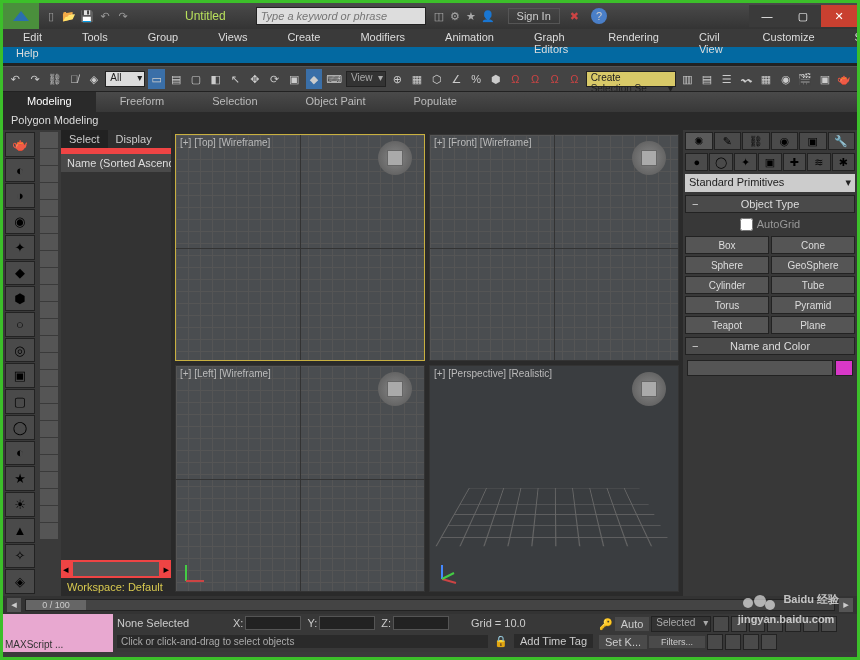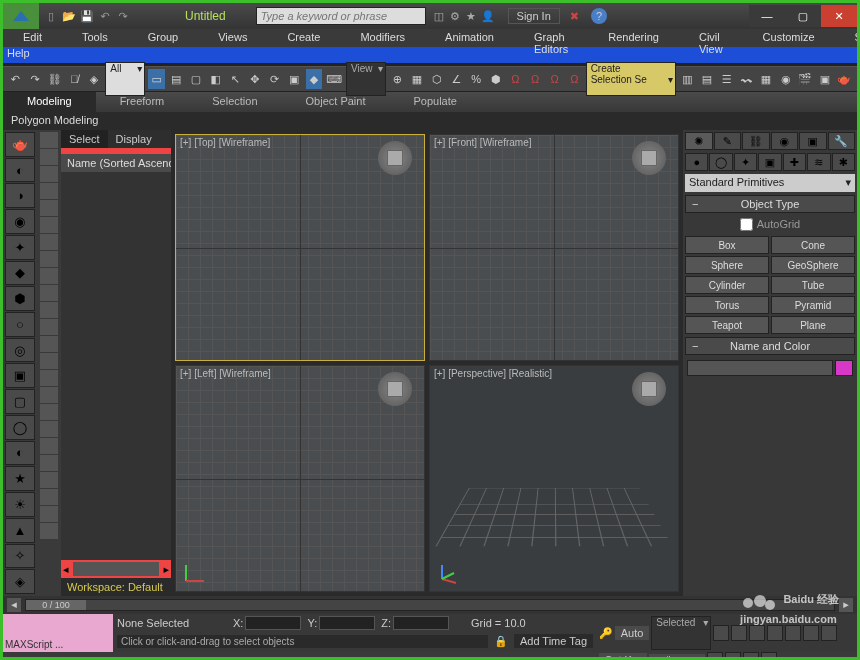--- a/index.html
+++ b/index.html
@@ -13,25 +13,25 @@
 .search{width:170px;height:18px;background:#ddd;color:#666;font-style:italic;padding:2px 4px;border:1px solid #222}
 .titleicons{display:flex;gap:6px;padding:0 8px}
 .titleicons span{color:#aaa;cursor:pointer}
 .signin{border:1px solid #555;padding:1px 8px;margin:0 4px;color:#ccc;cursor:pointer}
 .winbtns{margin-left:auto;display:flex}
 .winbtns div{width:36px;height:22px;display:flex;align-items:center;justify-content:center;color:#fff;cursor:pointer}
 .winbtns .min,.winbtns .max{background:#3a3a3a}
 .winbtns .close{background:#c94030}
 .menubar{height:18px;background:#3a3a3a;display:flex;color:#ddd;padding:0 6px;gap:12px}
 .menubar span{padding:2px 14px;cursor:pointer}
-.helprow{height:16px;background:#1d4ed8;padding:0 4px;color:#ddd}
+.helprow{height:16px;background:#0369a1;padding:0 13px;color:#ddd}
 .sep{height:3px;background:#222}
 .toolbar1{height:26px;background:#444;display:flex;align-items:center;gap:3px;padding:0 4px;border-top:1px solid #555;border-bottom:1px solid #222}
 .tbtn{width:20px;height:20px;display:flex;align-items:center;justify-content:center;color:#ccc;cursor:pointer;border:1px solid transparent}
-.tdrop{height:34px;background:#ddd;color:#222;padding:0 12px 0 4px;font-size:10px;border:1px solid #222;position:relative;min-width:40px}
+.tdrop{height:16px;background:#ddd;color:#222;padding:0 12px 0 4px;font-size:10px;border:1px solid #222;position:relative;min-width:40px}
 .tdrop::after{content:"▾";position:absolute;right:2px}
 .tdrop.dark{background:#333;color:#aaa}
 .tdrop.yellow{background:#d8c968;min-width:90px}
 .ribbon{height:20px;background:linear-gradient(#4a4a4a,#383838);display:flex;color:#bbb}
 .rtab{padding:3px 24px;cursor:pointer}
 .rtab.active{background:#2a2a2a;color:#fff}
 .subribbon{height:18px;background:#2a2a2a;color:#ddd;padding:2px 8px}
 .mainrow{display:flex;height:466px}
 .leftbar{width:36px;background:#3a3a3a;display:flex;flex-direction:column;gap:1px;padding:2px;overflow:hidden}
 .leftbar div{width:30px;height:26px;background:#4a4a4a;border:1px solid #222;cursor:pointer;display:flex;align-items:center;justify-content:center;font-size:13px}
@@ -78,21 +78,21 @@
 .timeslider .arr{width:14px;height:14px;background:#555;color:#ccc;text-align:center;cursor:pointer}
 .statusbar{height:38px;background:#383838;display:flex;color:#ccc}
 .leftstat{width:110px;background:#e8a8d0;color:#333;display:flex;align-items:end;padding:2px;font-size:10px}
 .midstat{flex:1;display:flex;flex-direction:column}
 .statrow{display:flex;align-items:center;gap:6px;padding:1px 4px;height:18px}
 .coord{display:flex;gap:2px;align-items:center}
 .coord input{width:56px;height:14px;background:#222;color:#888;border:1px solid #555;padding:0 2px;font-size:10px}
 .prompt{flex:1;background:#2a2a2a;padding:1px 4px;font-size:10px;color:#aaa}
 .rightstat{width:260px;display:flex;flex-wrap:wrap;gap:2px;padding:2px;align-items:center}
 .rightstat .b{width:16px;height:16px;background:#4a4a4a;border:1px solid #222;cursor:pointer}
-.watermark{position:absolute;right:18px;bottom:32px;color:rgba(255,255,255,.7);font-size:20px;font-weight:bold;pointer-events:none;text-align:center}
+.watermark{position:absolute;right:18px;bottom:32px;color:rgba(255,255,255,.7);font-size:20px;font-weight:bold;pointer-events:none;text-align:left}
 .watermark small{font-size:11px;display:block}
 .help-x{width:16px;height:16px;border-radius:50%;background:#4a7fc8;display:inline-flex;align-items:center;justify-content:center;margin:0 6px}
 </style>
 </head>
 <body>
 
 <div class="titlebar">
   <div class="logo">
       <svg viewBox="0 0 20 14">
         <path d="M2 12 L10 2 L18 12 Z" fill="#2a6faf"></path>

